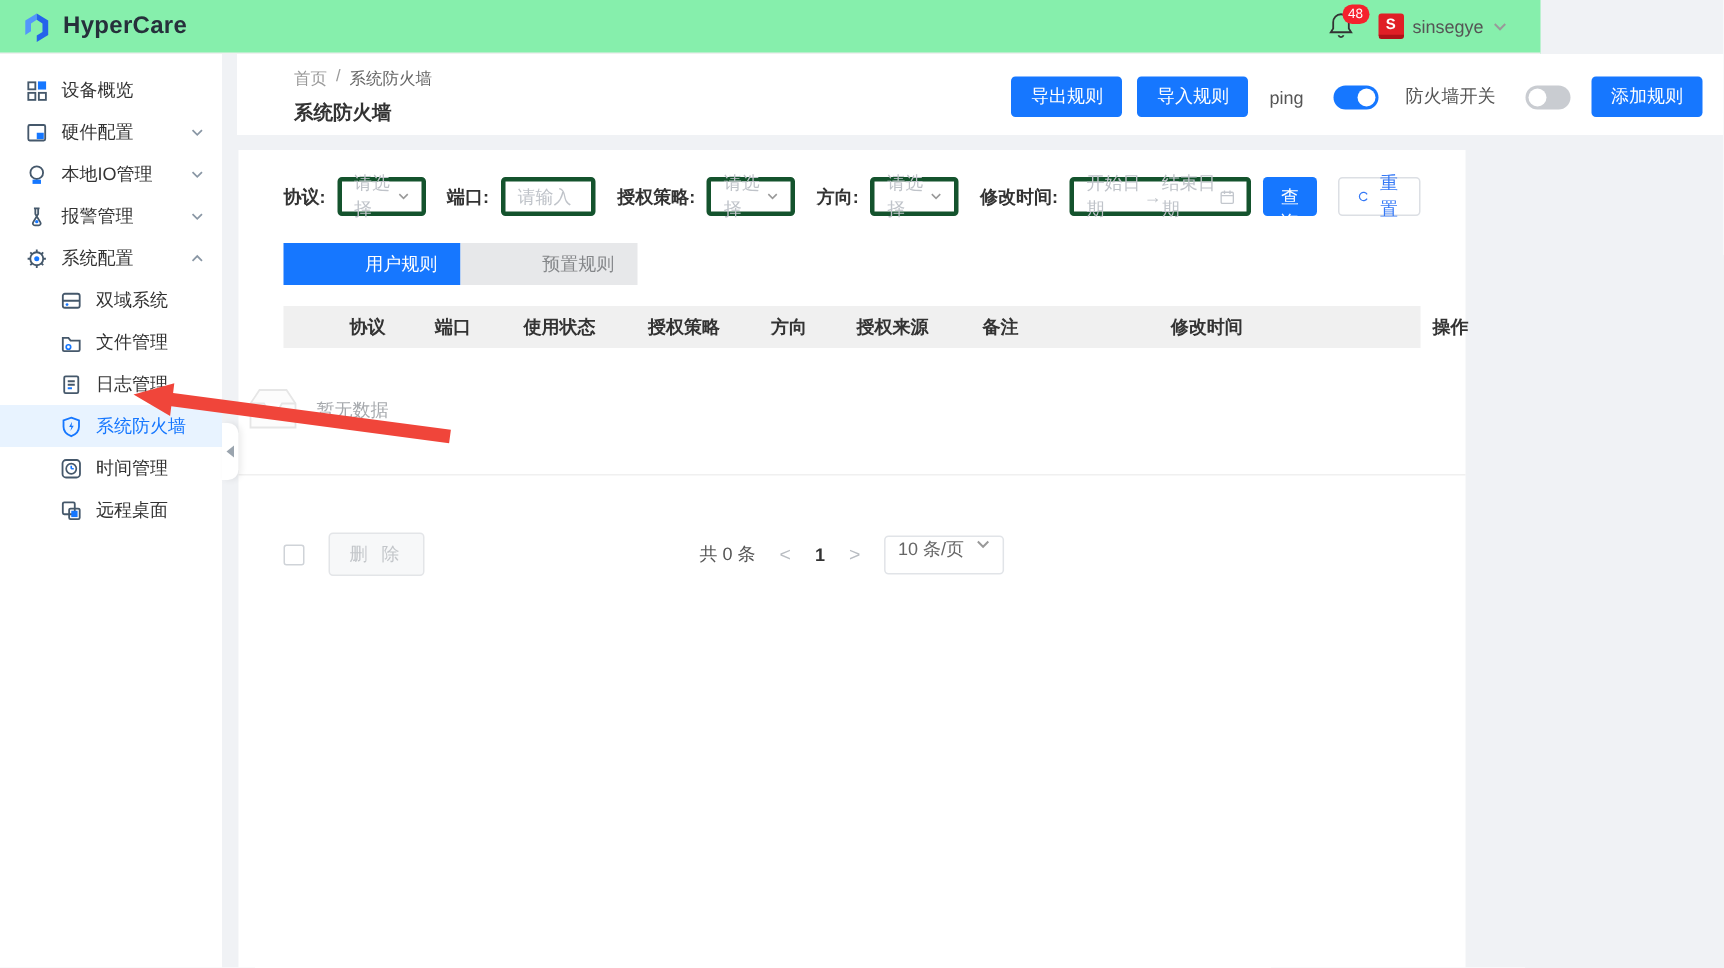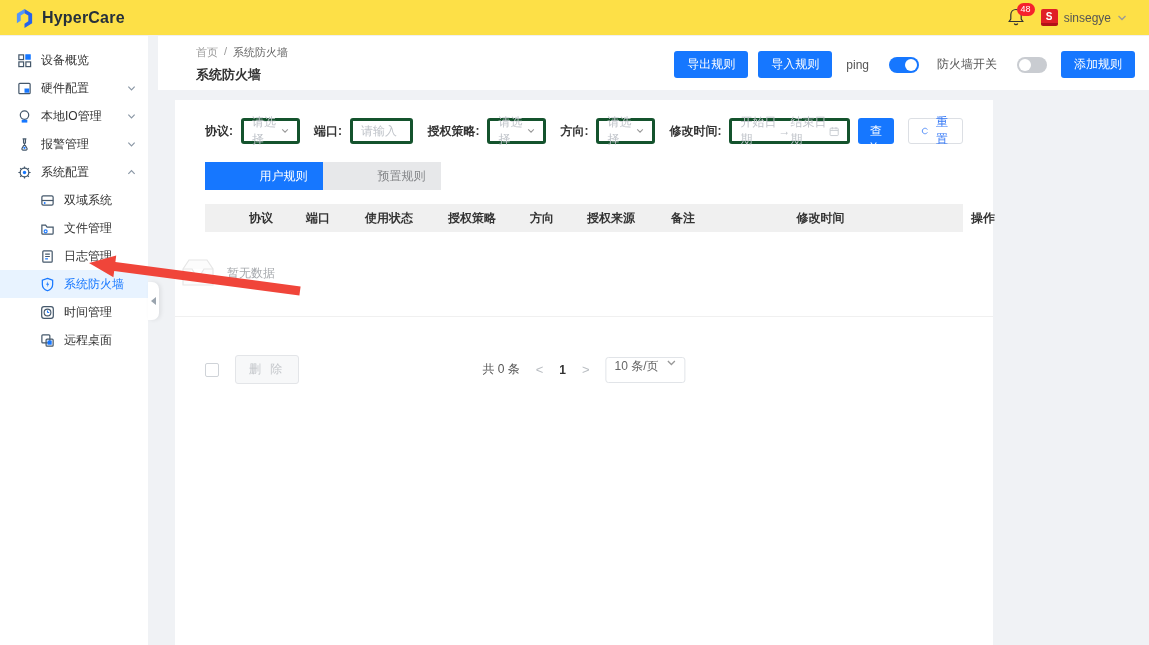--- a/index.html
+++ b/index.html
@@ -5,22 +5,22 @@
   * { margin:0; padding:0; box-sizing:border-box; }
   html,body { width:1149px; height:645px; }
   body {
     font-family:"Liberation Sans","DejaVu Sans",sans-serif;
     font-size:12px; color:#333;
     background:#f0f2f5;
     position:relative; overflow:hidden;
   }
   
   .topbar {
-    position:absolute; top:0; left:0; width:1149px; height:36px;
-    background:#fde047; border-bottom:1px solid #f0f0f0;
+    position:absolute; top:0; left:0; width:1027px; height:36px;
+    background:#86efac; border-bottom:1px solid #f0f0f0;
     display:flex; align-items:center; justify-content:space-between;
     padding:0 22px 0 14px; z-index:10;
   }
   .logo { display:flex; align-items:center; gap:7px; }
   .logo-text { font-size:16px; font-weight:bold; color:#26303b; letter-spacing:.2px; }
   .top-right { display:flex; align-items:center; gap:14px; }
   .bell-wrap { position:relative; width:20px; height:22px; cursor:pointer; }
   .badge {
     position:absolute; top:-4px; left:10px;
     background:#f5222d; color:#fff; font-size:9px; line-height:13px;
@@ -78,21 +78,21 @@
   .toggle { width:30px; height:16px; border-radius:8px; position:relative; cursor:pointer; }
   .toggle.on  { background:#1677ff; }
   .toggle.off { background:#c9ccd1; }
   .toggle .knob {
     position:absolute; top:2px; width:12px; height:12px; border-radius:50%; background:#fff;
   }
   .toggle.on  .knob { right:2px; }
   .toggle.off .knob { left:2px; }
   
   .card {
-    position:absolute; left:175px; top:100px; width:818px; height:545px;
+    position:absolute; left:159px; top:100px; width:818px; height:545px;
     background:#fff;
   }
   .filter-row {
     display:flex; align-items:center; padding:18px 30px 0 30px; gap:8px;
   }
   .f-label { font-weight:bold; color:#333; white-space:nowrap; margin-left:6px; }
   .f-label:first-child { margin-left:0; }
   .select-box, .input-box, .date-box {
     height:26px; border:3px solid #14532d; border-radius:3px; background:#fff;
     display:flex; align-items:center; padding:0 8px; color:#bfc3c9; cursor:pointer;

